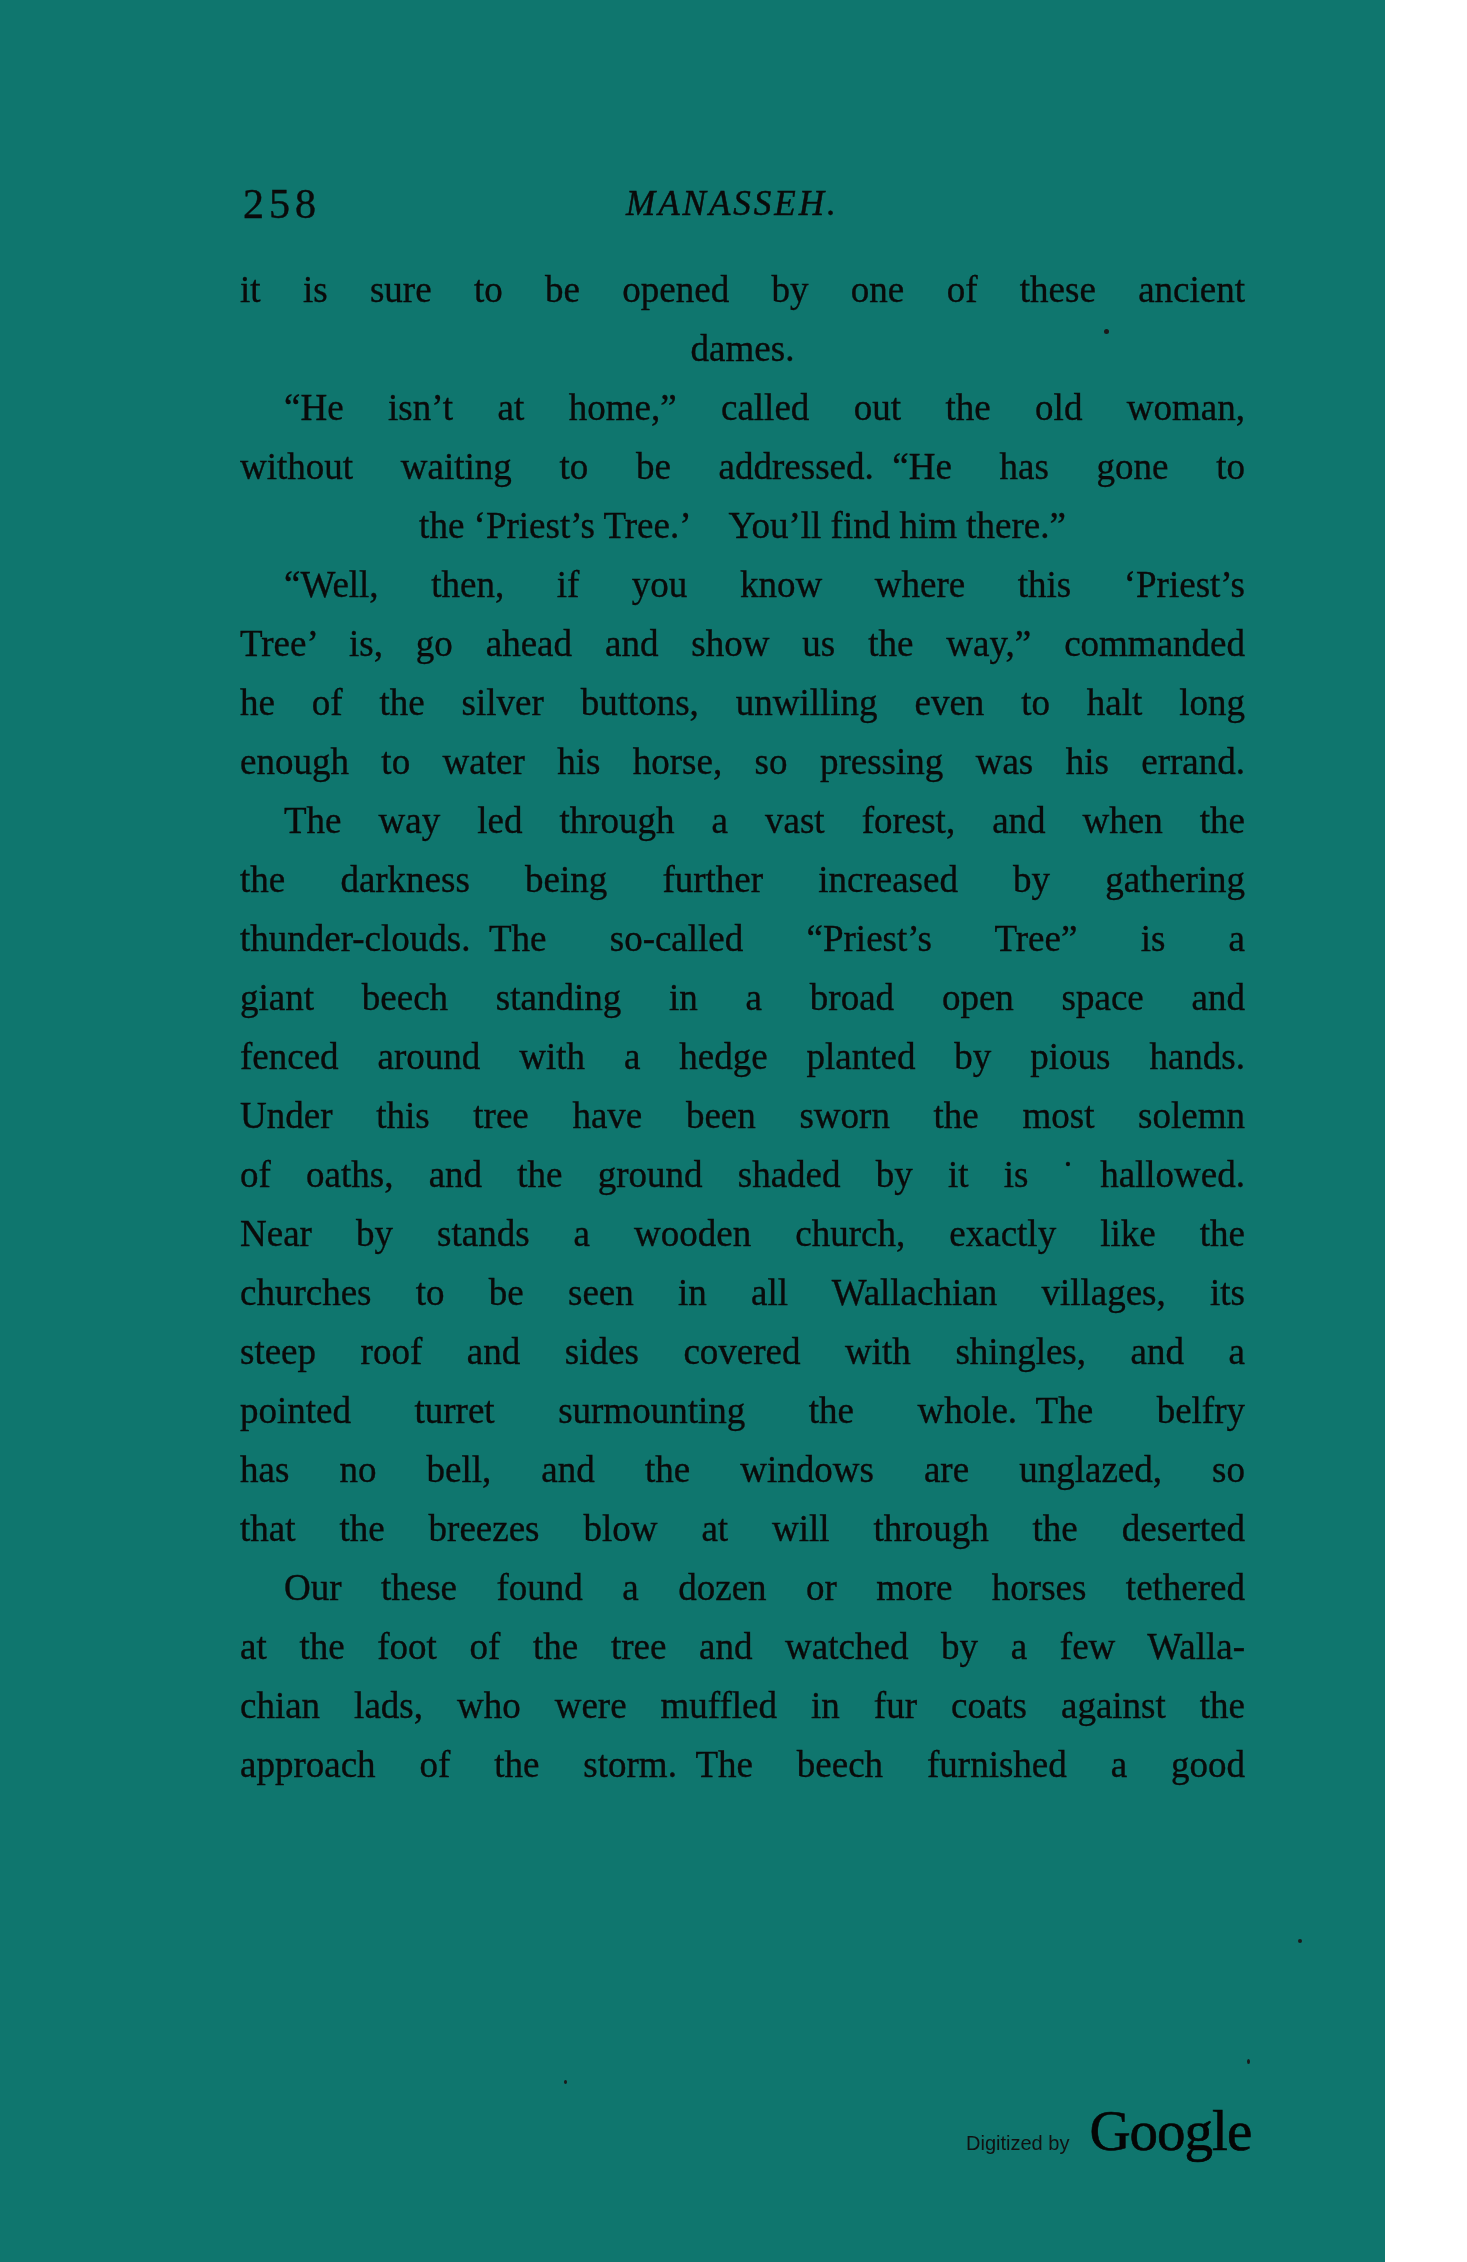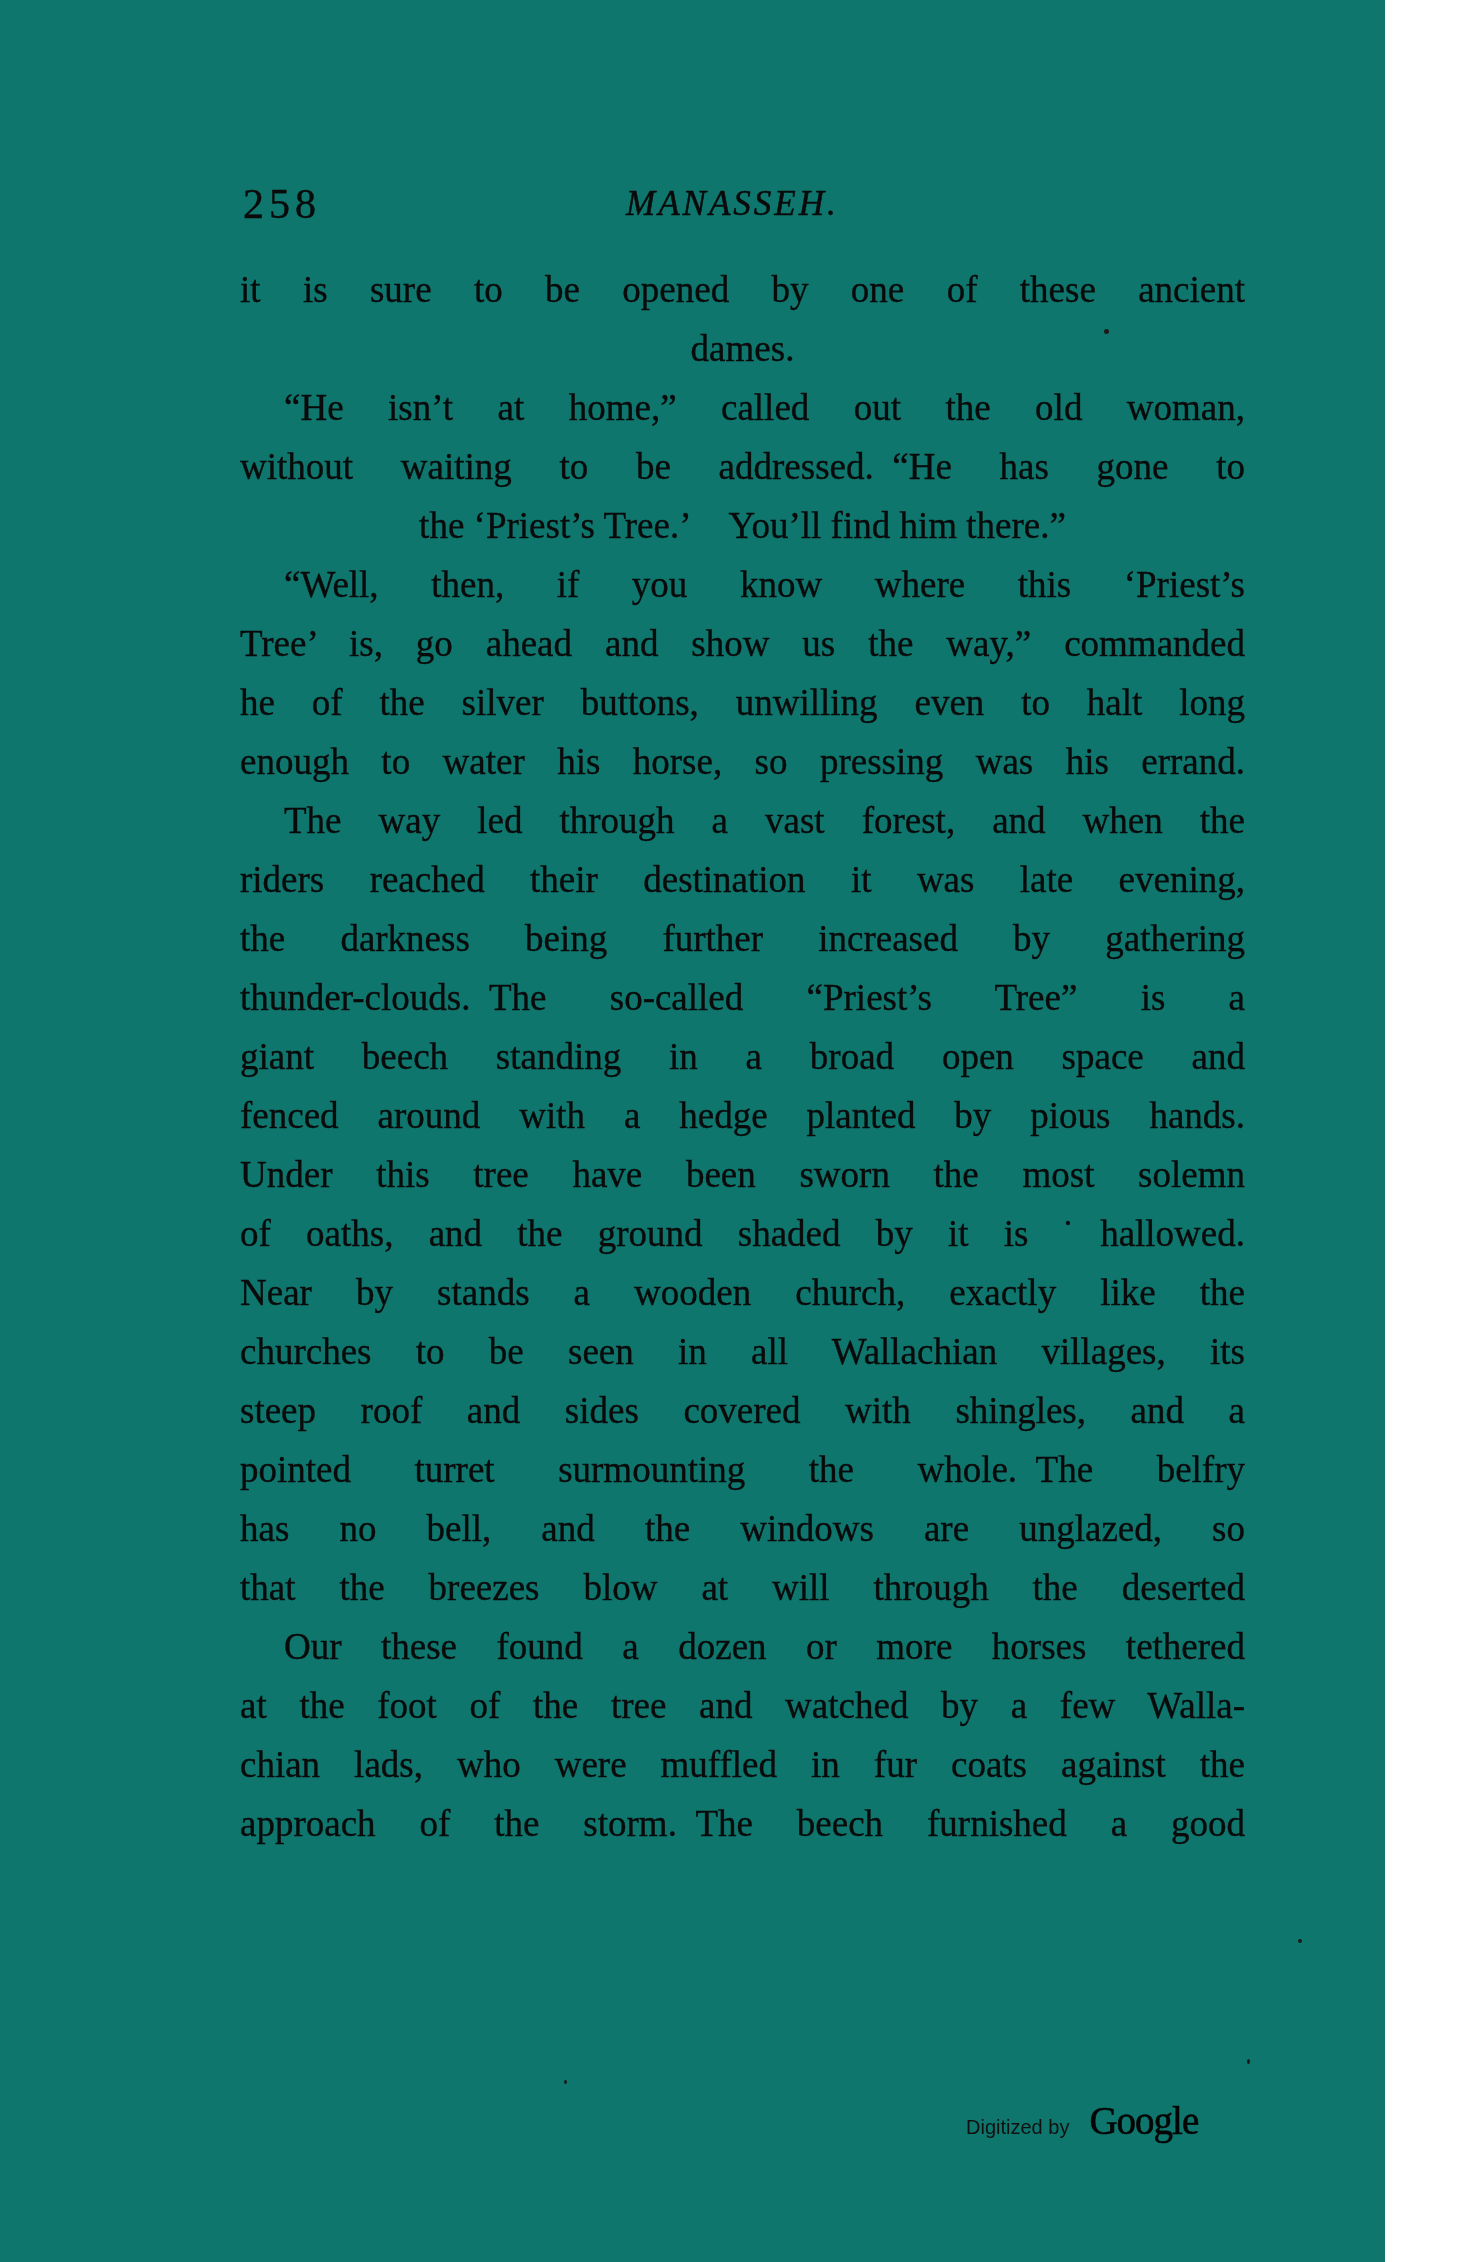--- a/index.html
+++ b/index.html
@@ -66,21 +66,21 @@
     gap: 20px;
     white-space: nowrap;
   }
   .credit .dig {
     font-family: "Liberation Sans", "DejaVu Sans", sans-serif;
     font-size: 20px;
     color: #111111;
   }
   .credit .brand {
     font-family: "Liberation Serif", "DejaVu Serif", serif;
-    font-size: 39px;
+    font-size: 57px;
     letter-spacing: -1px;
     color: #050505;
     -webkit-text-stroke: 0.6px #050505;
   }
   .speck {
     position: absolute;
     background: #1a1a1a;
     border-radius: 50%;
   }
 </style>
@@ -95,21 +95,20 @@
       <div class="line j">it is sure to be opened by one of these ancient</div>
       <div class="line">dames.</div>
       <div class="line j ind">“He isn’t at home,” called out the old woman,</div>
       <div class="line j">without waiting to be addressed. “He has gone to</div>
       <div class="line">the ‘Priest’s Tree.’  You’ll find him there.”</div>
       <div class="line j ind">“Well, then, if you know where this ‘Priest’s</div>
       <div class="line j">Tree’ is, go ahead and show us the way,” commanded</div>
       <div class="line j">he of the silver buttons, unwilling even to halt long</div>
       <div class="line j">enough to water his horse, so pressing was his errand.</div>
       <div class="line j ind">The way led through a vast forest, and when the</div>
-      <div class="line j">riders reached their destination it was late evening,</div>
       <div class="line j">the darkness being further increased by gathering</div>
       <div class="line j">thunder-clouds. The so-called “Priest’s Tree” is a</div>
       <div class="line j">giant beech standing in a broad open space and</div>
       <div class="line j">fenced around with a hedge planted by pious hands.</div>
       <div class="line j">Under this tree have been sworn the most solemn</div>
       <div class="line j">of oaths, and the ground shaded by it is ˙hallowed.</div>
       <div class="line j">Near by stands a wooden church, exactly like the</div>
       <div class="line j">churches to be seen in all Wallachian villages, its</div>
       <div class="line j">steep roof and sides covered with shingles, and a</div>
       <div class="line j">pointed turret surmounting the whole. The belfry</div>

